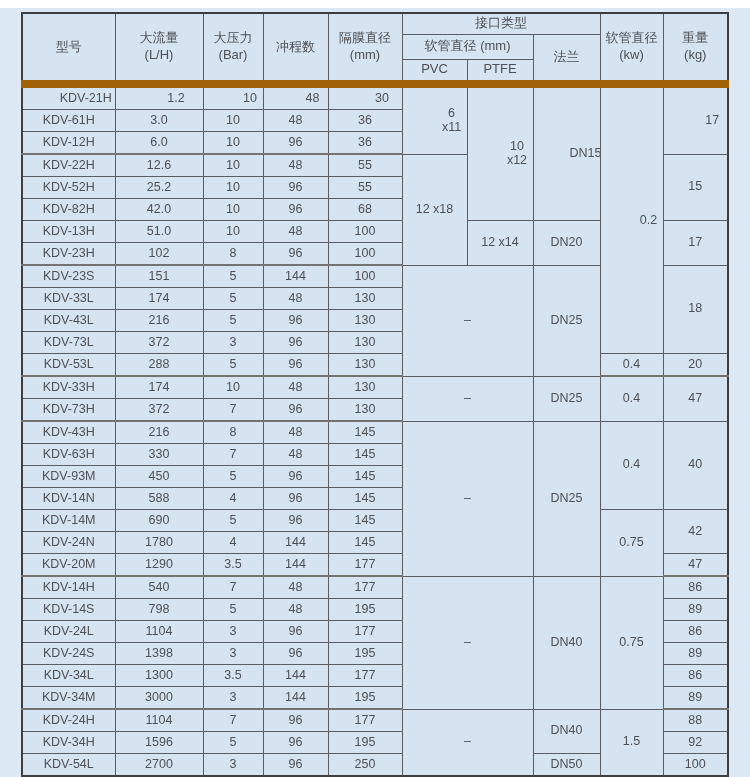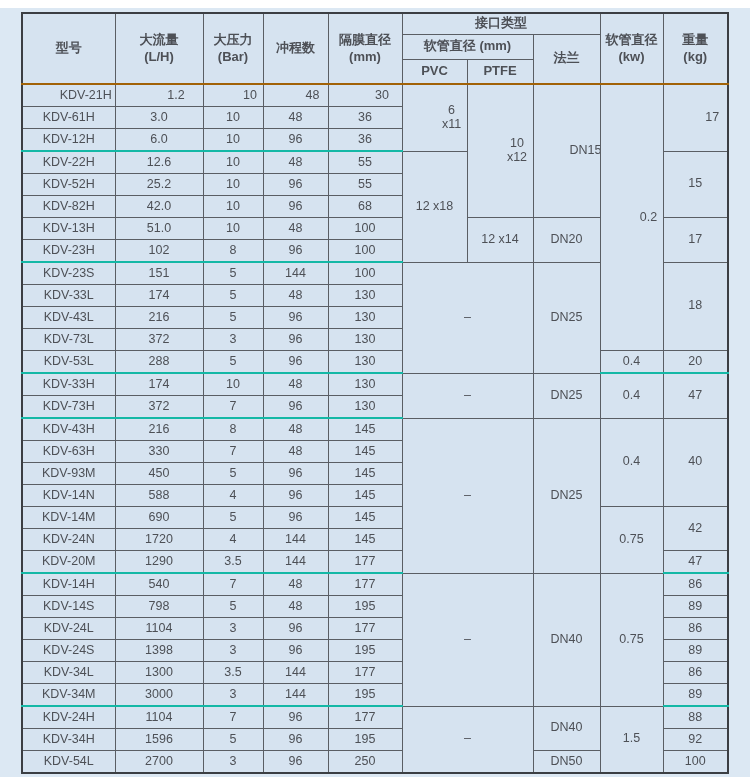--- a/index.html
+++ b/index.html
@@ -25,37 +25,37 @@
   }
   .spec-table th, .spec-table td {
     border:1px solid #5a5e64;
     text-align:center;
     vertical-align:middle;
     color:#4d5056;
     padding:0 2px;
     overflow:hidden;
   }
   .spec-table th {
-    font-weight:bold;
+    font-weight:normal;
     font-size:13px;
     line-height:1.3;
     white-space:pre-line;
   }
   .spec-table td {
     font-size:12.5px;
     height:21px;
     line-height:1.1;
   }
   thead tr.h1 { height:21px; }
   thead tr.h2 { height:25px; }
   thead tr.h3 { height:25px; }
   
-  tbody tr:first-child td { border-top:2px solid #a16207;padding-left:36px; }
+  tbody tr:first-child td { border-top:8px solid #a16207;padding-left:36px; }
   
-  tr.section-end td { border-bottom:2px solid #14b8a6; }
+  tr.section-end td { border-bottom:2px solid #737373; }
 </style>
 </head>
 <body>
 
 <div class="panel">
   <table class="spec-table">
     <colgroup>
         <col style="width: 93px;">
         <col style="width: 88px;">
         <col style="width: 60px;">
@@ -253,21 +253,21 @@
           <td>KDV-14M</td>
           <td>690</td>
           <td>5</td>
           <td>96</td>
           <td>145</td>
           <td rowspan="3">0.75</td>
           <td rowspan="2">42</td>
         </tr>
         <tr>
           <td>KDV-24N</td>
-          <td>1720</td>
+          <td>1780</td>
           <td>4</td>
           <td>144</td>
           <td>145</td>
         </tr>
         <tr class="section-end">
           <td>KDV-20M</td>
           <td>1290</td>
           <td>3.5</td>
           <td>144</td>
           <td>177</td>

